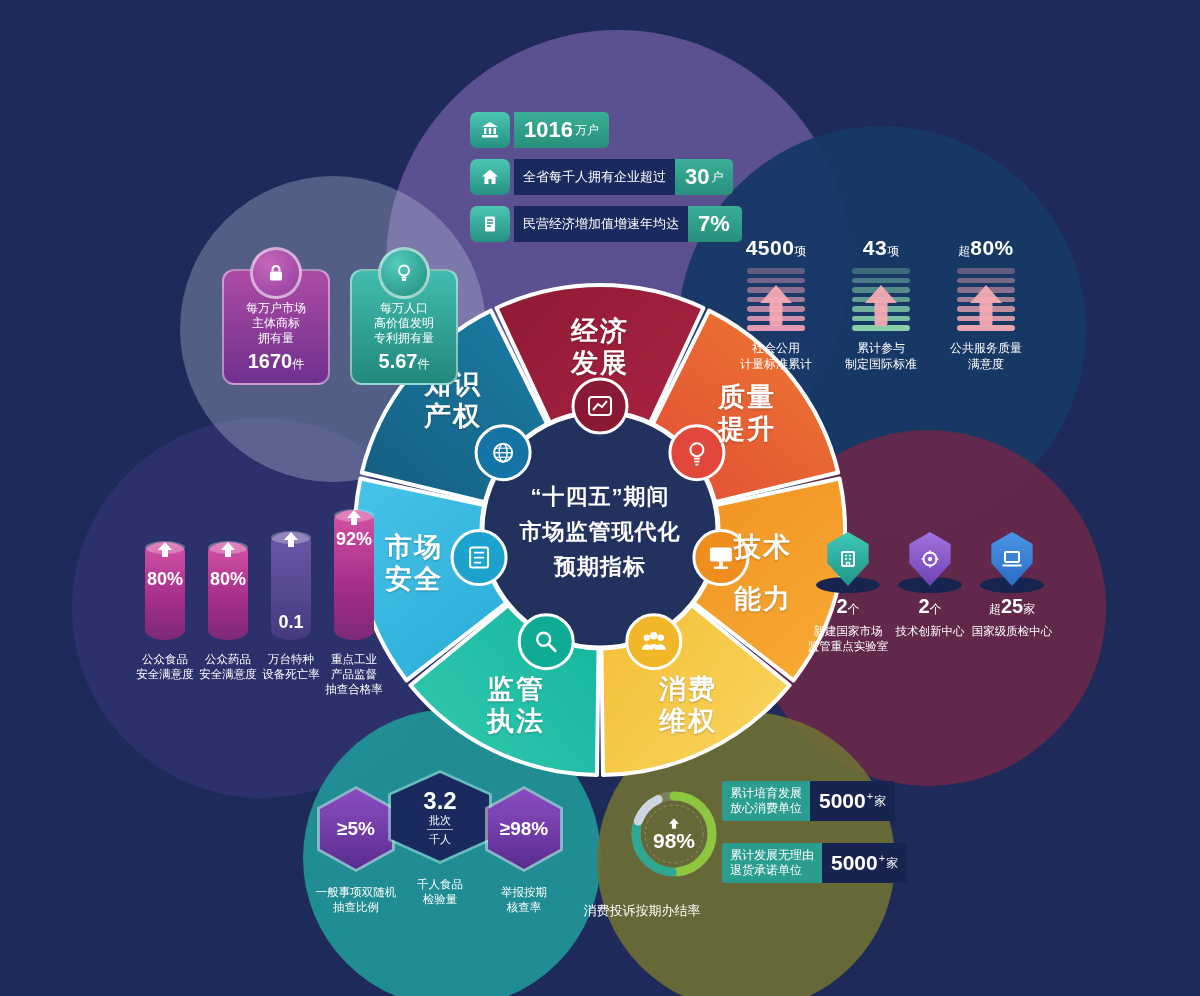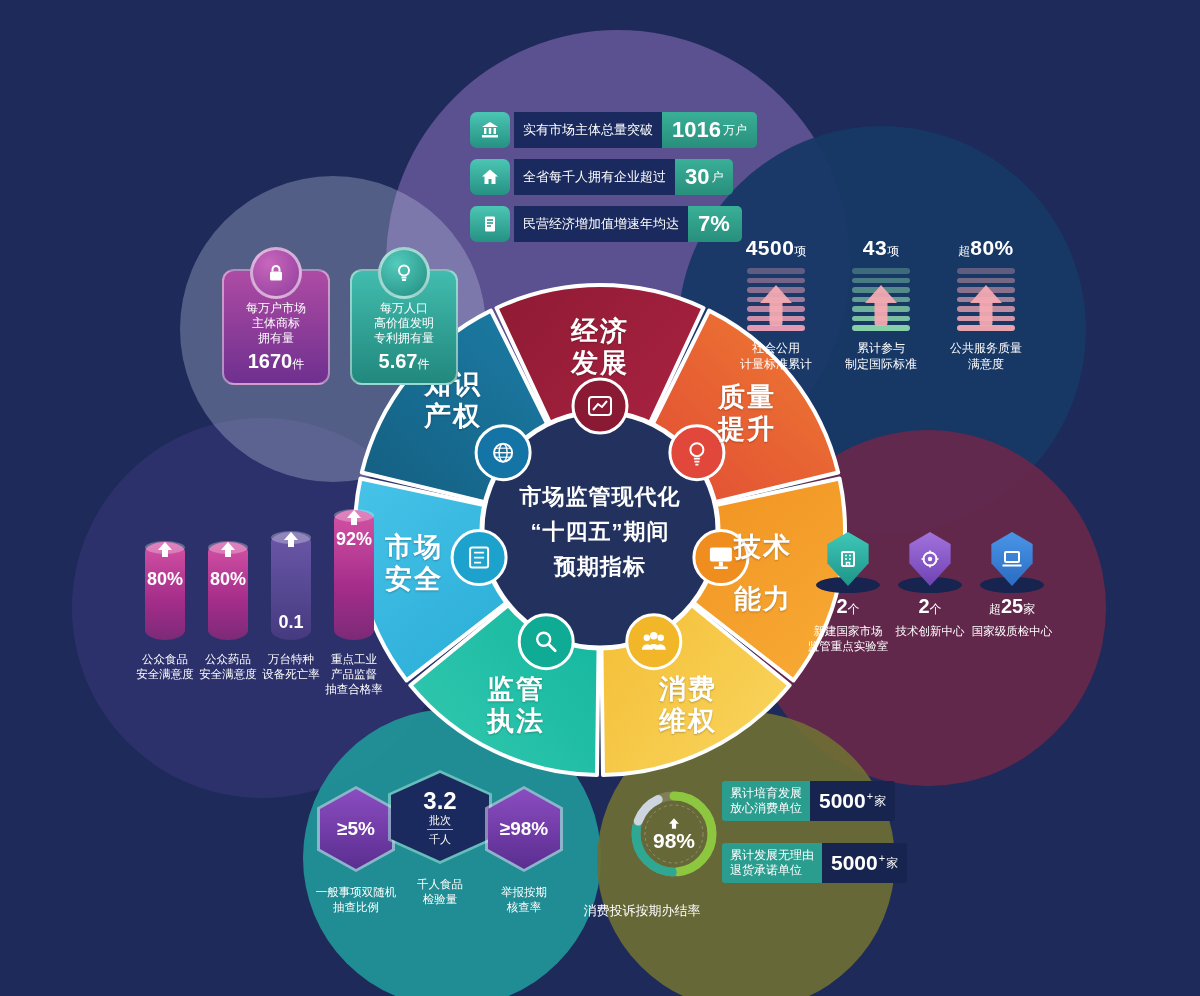--- a/index.html
+++ b/index.html
@@ -255,33 +255,32 @@
   <div class="petal-label" style="left:414px;top:531px;">
     <span>市场</span>
       <span>安全</span>
   </div>
   <div class="petal-label" style="left:453px;top:368px;">
     <span>知识</span>
       <span>产权</span>
   </div>
 
   <div class="center-title">
+    <span>“十四五”期间</span>
     <span>市场监管现代化</span>
-    <span>“十四五”期间</span>
     <span>预期指标</span>
   </div>
 
   <div class="panel eco-rows" style="left:470px;top:112px;">
     <div class="eco-row">
       <div class="eco-ic">
         <svg width="20" height="20" viewBox="0 0 20 20">
             <path d="M10 2 L18 7 H2 Z M4 8 h2.4 v6 H4 z M8.8 8 h2.4 v6 H8.8 z M13.6 8 h2.4 v6 h-2.4 z M2 15 h16 v2.5 H2 z" fill="#fff"></path>
           </svg>
       </div>
-      <div class="eco-label">实有市场主体总量突破</div>
       <div class="eco-val">
         <b>1016</b>
           <span>万户</span>
       </div>
     </div>
     <div class="eco-row">
       <div class="eco-ic">
         <svg width="20" height="20" viewBox="0 0 20 20">
             <path d="M10 2.5 L18 9.5 H15.5 V17 H4.5 V9.5 H2 Z M8.5 12 h3 v5 h-3 z" fill="#fff" fill-rule="evenodd"></path>
           </svg>

